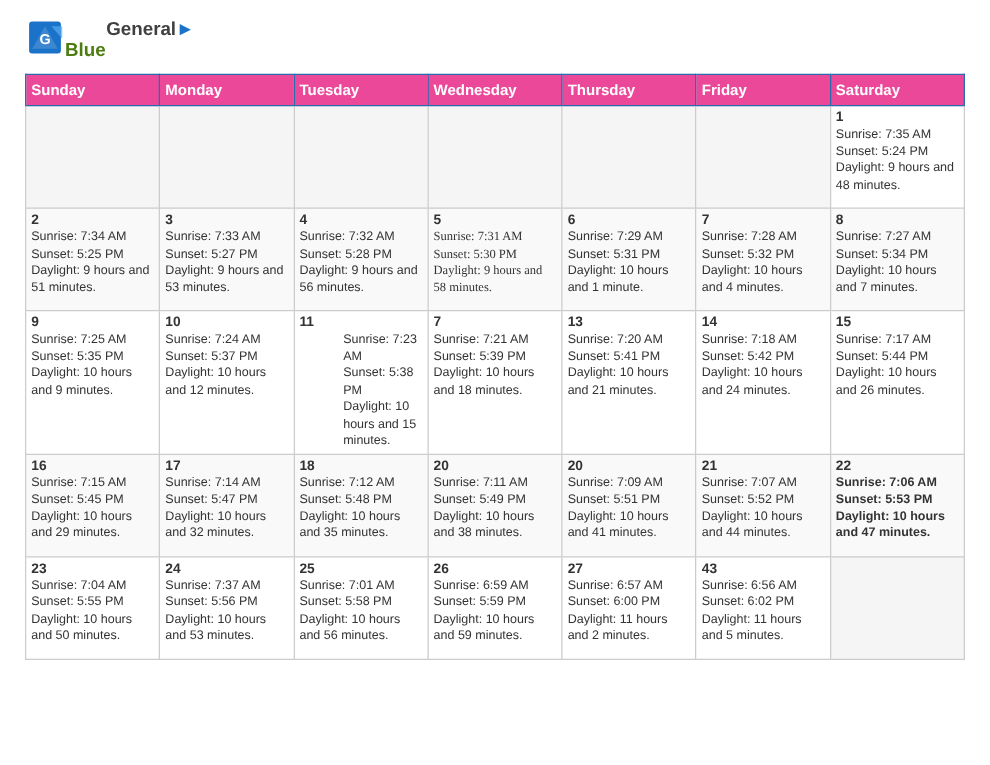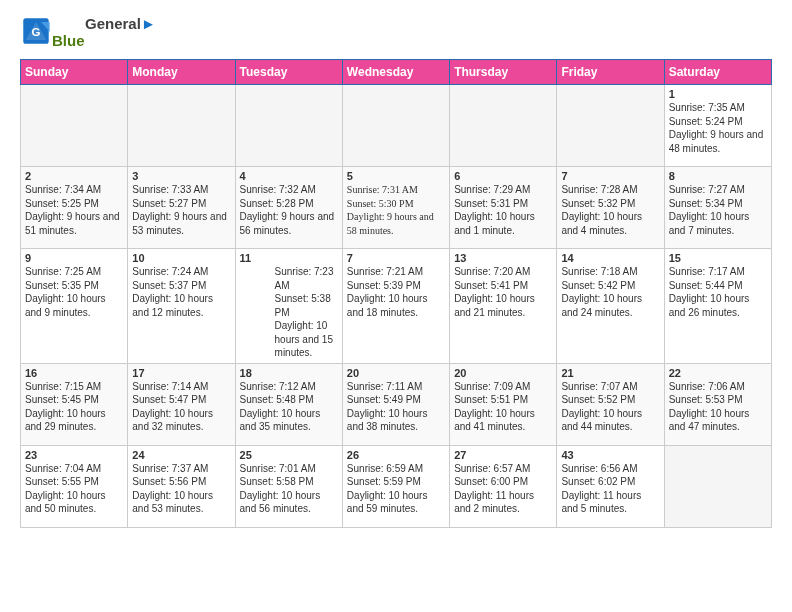--- a/index.html
+++ b/index.html
@@ -262,21 +262,21 @@
 Daylight: 10 hours and 41 minutes.</div>
           </td>
           <td>
             <span class="day-num">21</span>
             <div class="day-info" style="white-space: pre-line;">Sunrise: 7:07 AM
 Sunset: 5:52 PM
 Daylight: 10 hours and 44 minutes.</div>
           </td>
           <td>
             <span class="day-num">22</span>
-            <div class="day-info" style="white-space: pre-line;">Sunrise: 7:06 AM
+            <div class="day-info" style="white-space: pre-line; font-weight: bold;">Sunrise: 7:06 AM
 Sunset: 5:53 PM
 Daylight: 10 hours and 47 minutes.</div>
           </td>
         </tr>
         <tr>
           <td>
             <span class="day-num">23</span>
             <div class="day-info" style="white-space: pre-line;">Sunrise: 7:04 AM
 Sunset: 5:55 PM
 Daylight: 10 hours and 50 minutes.</div>

